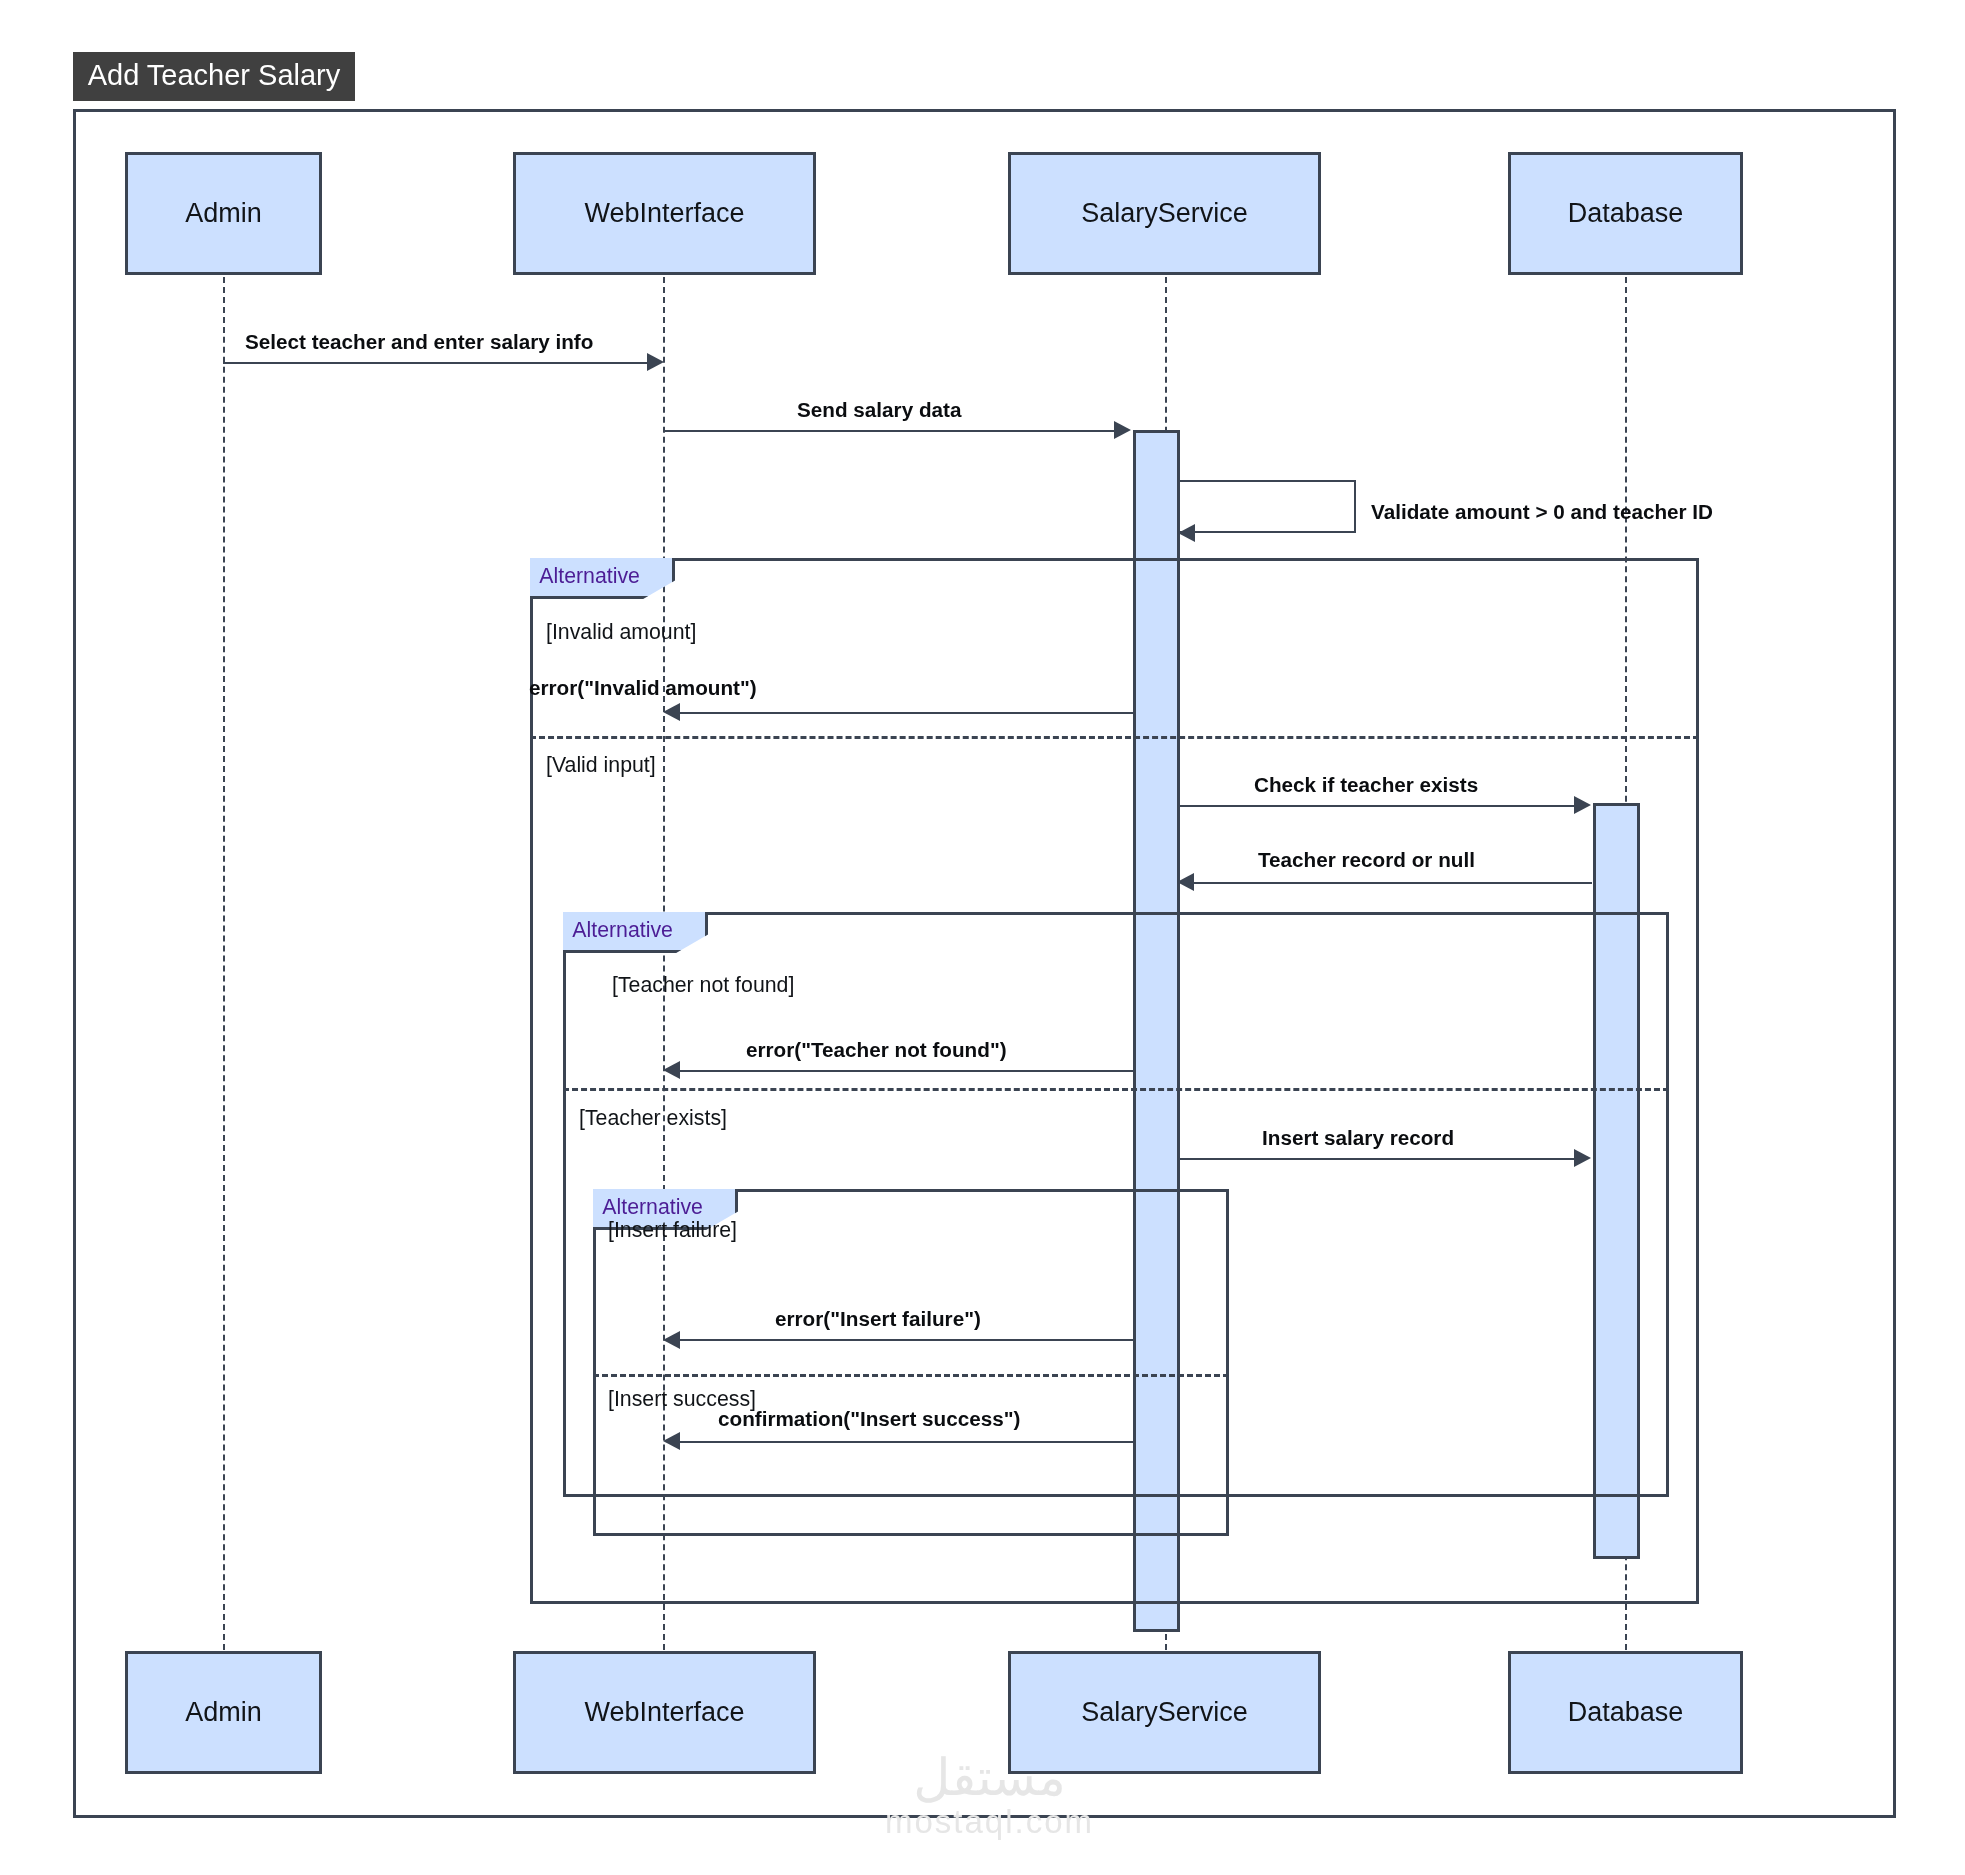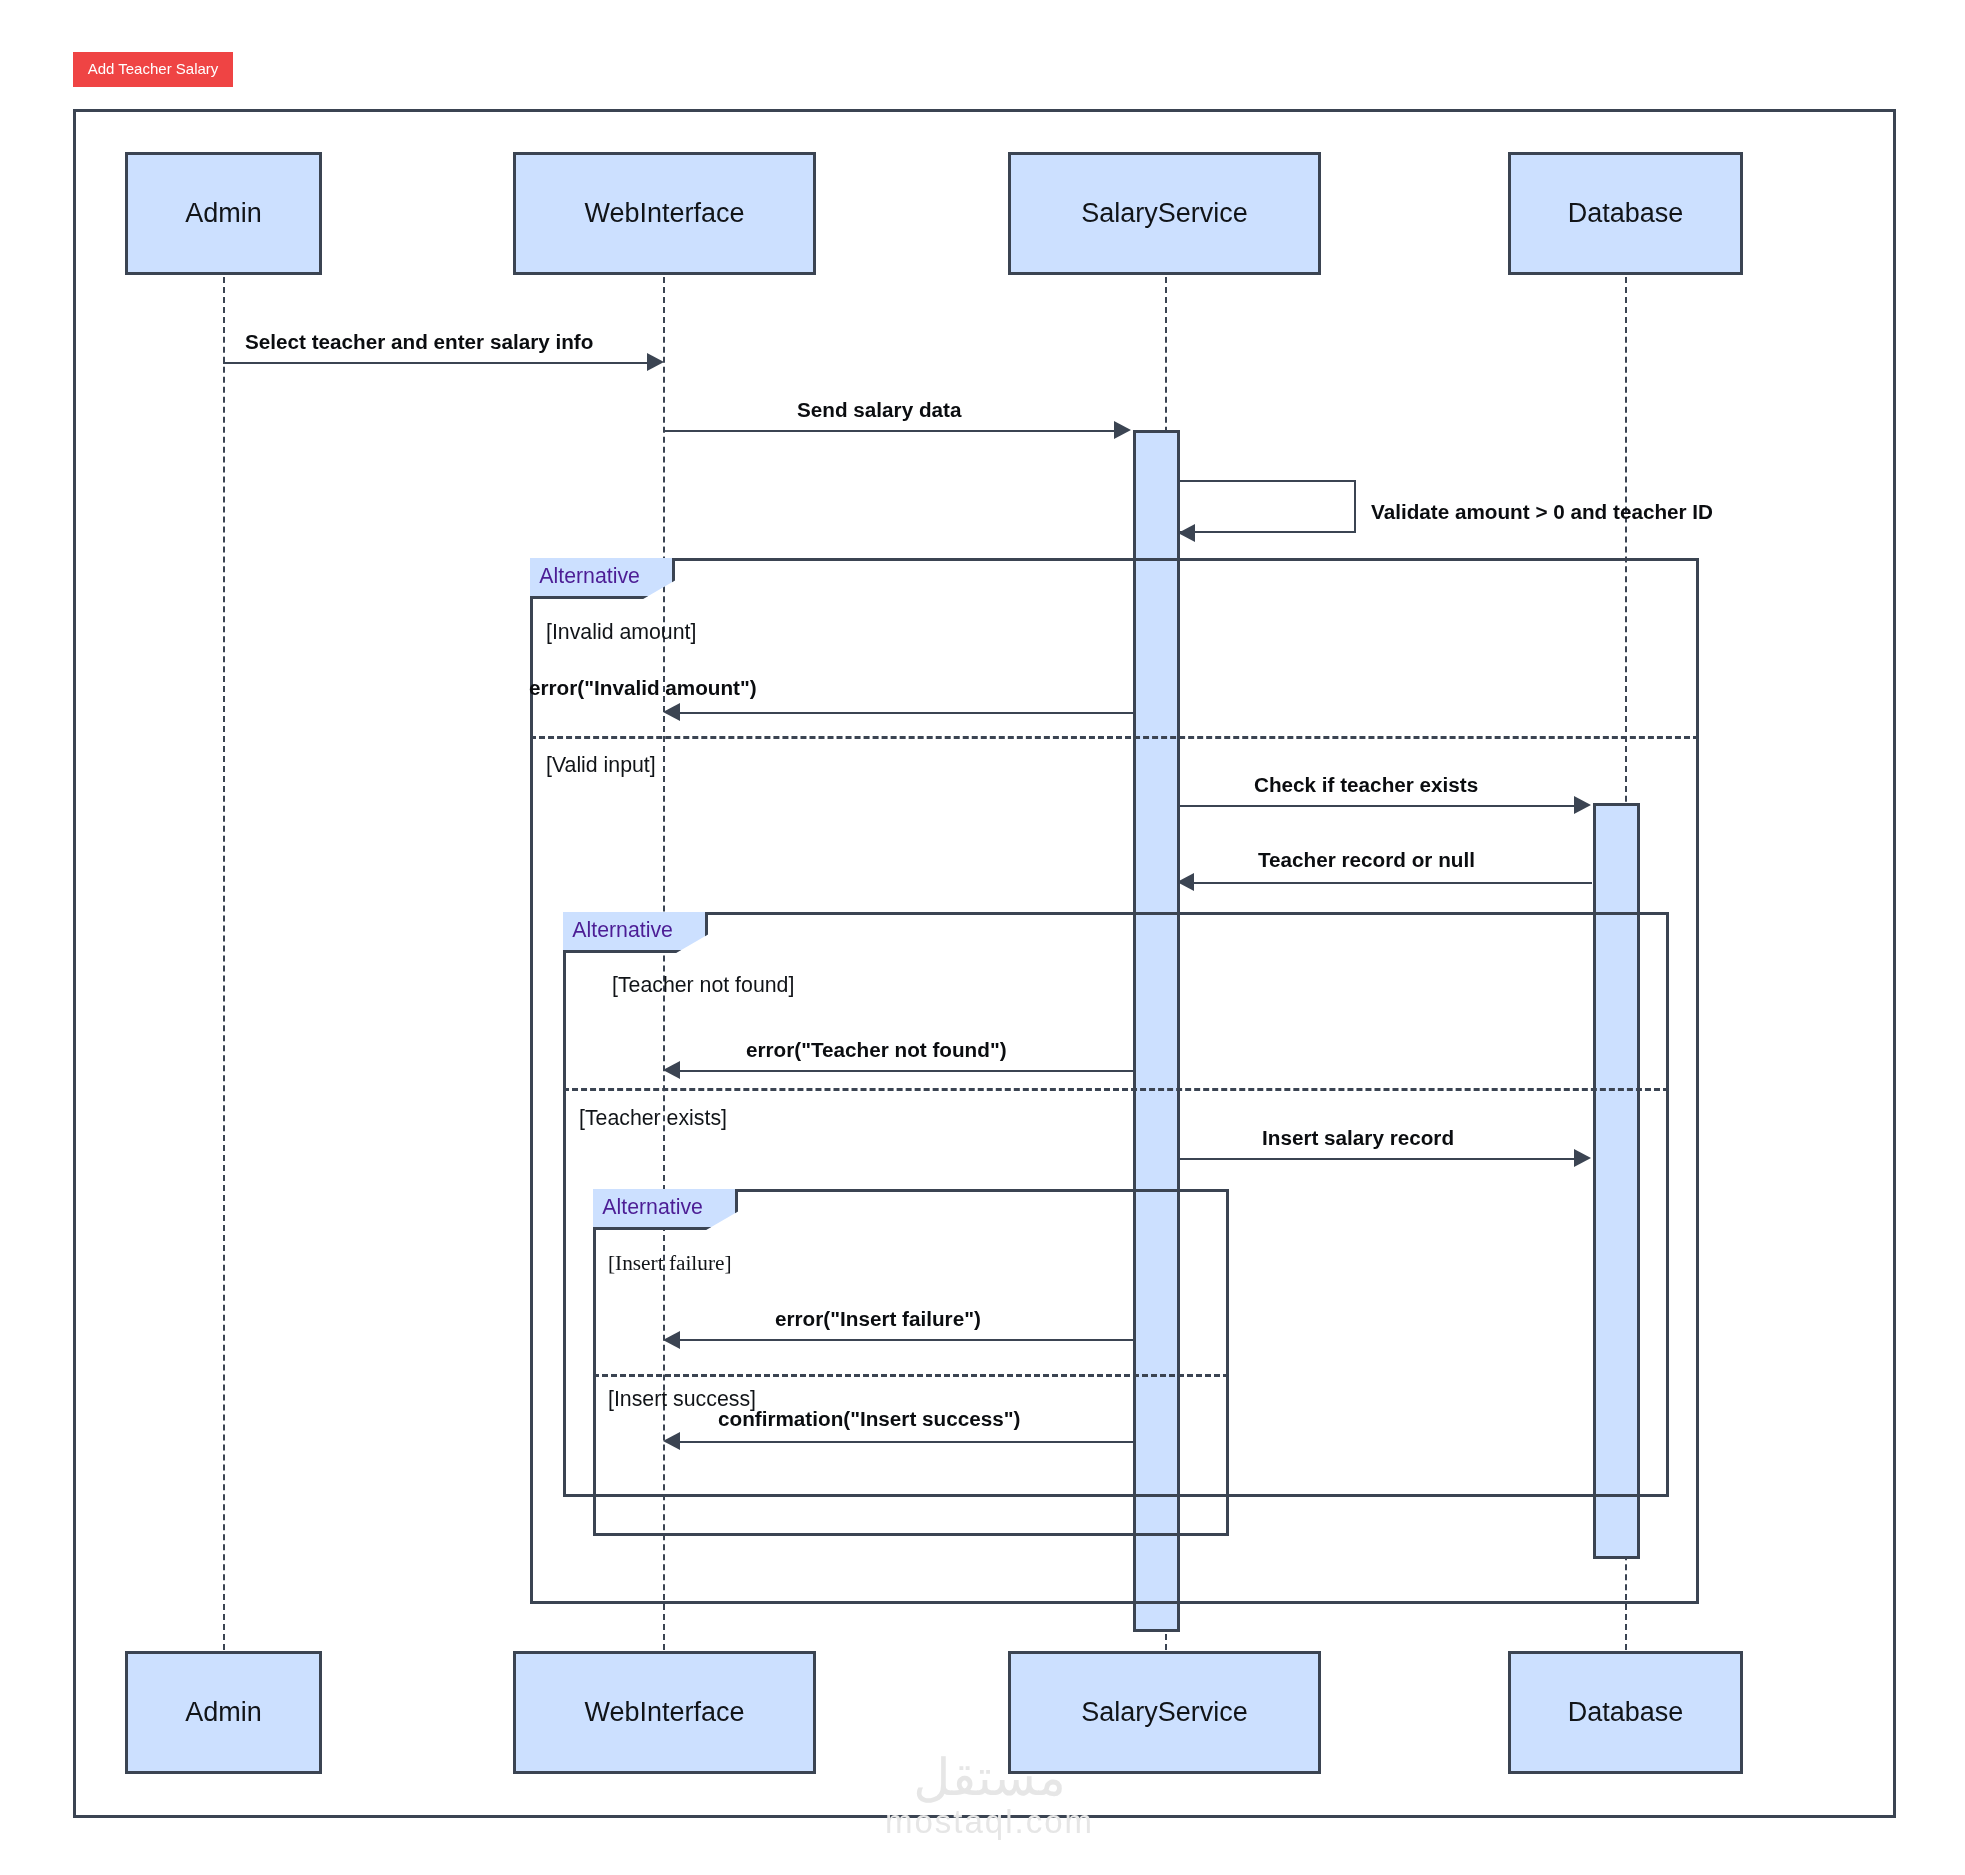--- a/index.html
+++ b/index.html
@@ -14,23 +14,23 @@
     height: 1875px;
     background: #ffffff;
     overflow: hidden;
   }
 
   
   .title-tag {
     position: absolute;
     left: 73px;
     top: 52px;
-    background: #ef4444;
+    background: #404040;
     color: #ffffff;
-    font-size: 15px;
+    font-size: 29px;
     line-height: 1;
     padding: 9.3px 14.7px 10.7px 14.7px;
     white-space: nowrap;
   }
 
   
   .outer-frame {
     position: absolute;
     left: 73px;
     top: 109px;
@@ -222,21 +222,21 @@
     <span>Alternative</span>
   </div>
   <div class="guard" style="left:589px; top:973px;margin-left:23px;">[Teacher not found]</div>
   <div class="frag-divider" style="left:563px; top:1088px; width:1106px;"></div>
   <div class="guard" style="left:579px; top:1106px;">[Teacher exists]</div>
 
   <div class="fragment" style="left:593px; top:1189px; width:636px; height:347px;"></div>
   <div class="frag-tab" style="left:593px; top:1189px; width:145px; height:41px;">
     <span>Alternative</span>
   </div>
-  <div class="guard" style="left:608px; top:1251px;font-family:Liberation Serif, serif;">[Insert failure]</div>
+  <div class="guard" style="left:608px; top:1218px;">[Insert failure]</div>
   <div class="frag-divider" style="left:593px; top:1374px; width:636px;"></div>
   <div class="guard" style="left:608px; top:1387px;">[Insert success]</div>
 
   <div class="msg-label" style="left:245px; top:330px;">Select teacher and enter salary info</div>
   <div class="msg-line" style="left:223px; top:362px; width:426px;"></div>
   <div class="arrow-head arrow-right" style="left:647px; top:353px;"></div>
 
   <div class="msg-label" style="left:797px; top:398px;">Send salary data</div>
   <div class="msg-line" style="left:663px; top:430px; width:453px;"></div>
   <div class="arrow-head arrow-right" style="left:1114px; top:421px;"></div>

